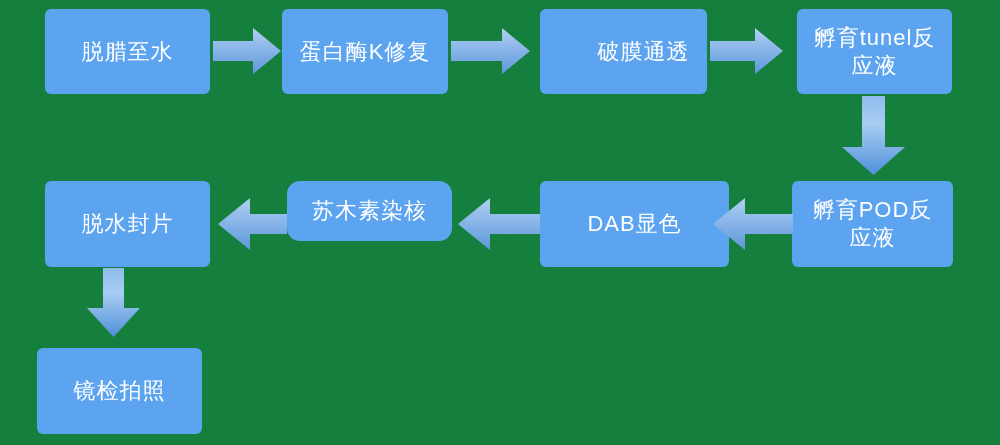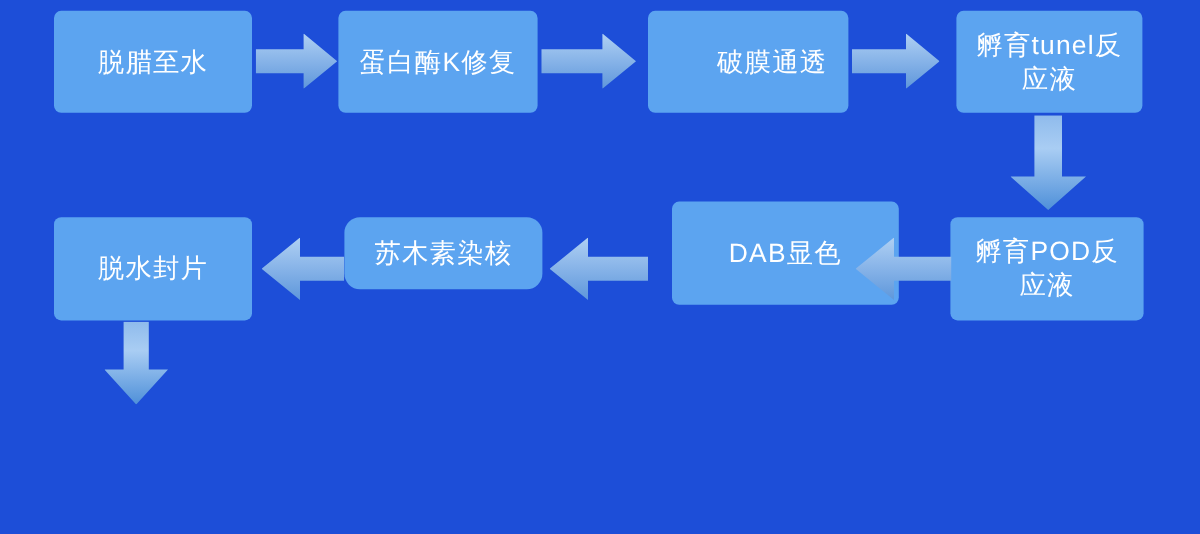--- a/index.html
+++ b/index.html
@@ -1,20 +1,20 @@
 <!DOCTYPE html>
 <html><head>
 <meta charset="utf-8">
 <style>
   html, body { margin: 0; padding: 0; background: #ffffff; }
   #canvas {
     position: relative;
     width: 1000px;
     height: 445px;
-    background: #1d4ed8;
+    background: #15803d;
     font-family: "Liberation Sans", "DejaVu Sans", sans-serif;
     overflow: hidden;
   }
   .node {
     position: absolute;
     background: #5CA4F0;
     border-radius: 6px;
     display: flex;
     align-items: center;
     justify-content: center;
@@ -26,21 +26,21 @@
     white-space: pre-line;
     box-sizing: border-box;
     padding: 4px 8px;
   }
   
   #b1 { left: 45px;  top: 9px;   width: 165px; height: 85px; }
   #b2 { left: 282px; top: 9px;   width: 166px; height: 85px; text-align: center; }
   #b3 { left: 540px; top: 9px;   width: 167px; height: 85px; padding-left: 48px; }
   #b4 { left: 797px; top: 9px;   width: 155px; height: 85px; }
   #b5 { left: 792px; top: 181px; width: 161px; height: 86px; text-align: center; }
-  #b6 { left: 540px; top: 168px; width: 189px; height: 86px; margin-left: 20px; }
+  #b6 { left: 540px; top: 181px; width: 189px; height: 86px; }
   #b7 { left: 287px; top: 181px; width: 165px; height: 60px; border-radius: 13px; }
   #b8 { left: 45px;  top: 181px; width: 165px; height: 86px; text-align: center; }
   #b9 { left: 37px;  top: 348px; width: 165px; height: 86px; }
 
   
   .arrow { position: absolute; }
   .arrow-r {
     top: 28px; height: 46px;
     background: linear-gradient(to bottom, #AFD0F3 0%, #8BB6E9 45%, #5E97DB 100%);
     clip-path: polygon(0 13px, calc(100% - 28px) 13px, calc(100% - 28px) 0,
@@ -88,20 +88,21 @@
 
   <div class="node" id="b5">孵育POD反
 应液</div>
 
   <div class="node" id="b6">DAB显色</div>
 
   <div class="node" id="b7">苏木素染核</div>
 
   <div class="node" id="b8">脱水封片</div>
 
+  <div class="node" id="b9">镜检拍照</div>
 
   <div class="arrow arrow-r" id="a1"></div>
   <div class="arrow arrow-r" id="a2"></div>
   <div class="arrow arrow-r" id="a3"></div>
   <div class="arrow arrow-d" id="a4"></div>
   <div class="arrow arrow-l" id="a5"></div>
   <div class="arrow arrow-l" id="a6"></div>
   <div class="arrow arrow-l" id="a7"></div>
   <div class="arrow arrow-d" id="a8"></div>
 

